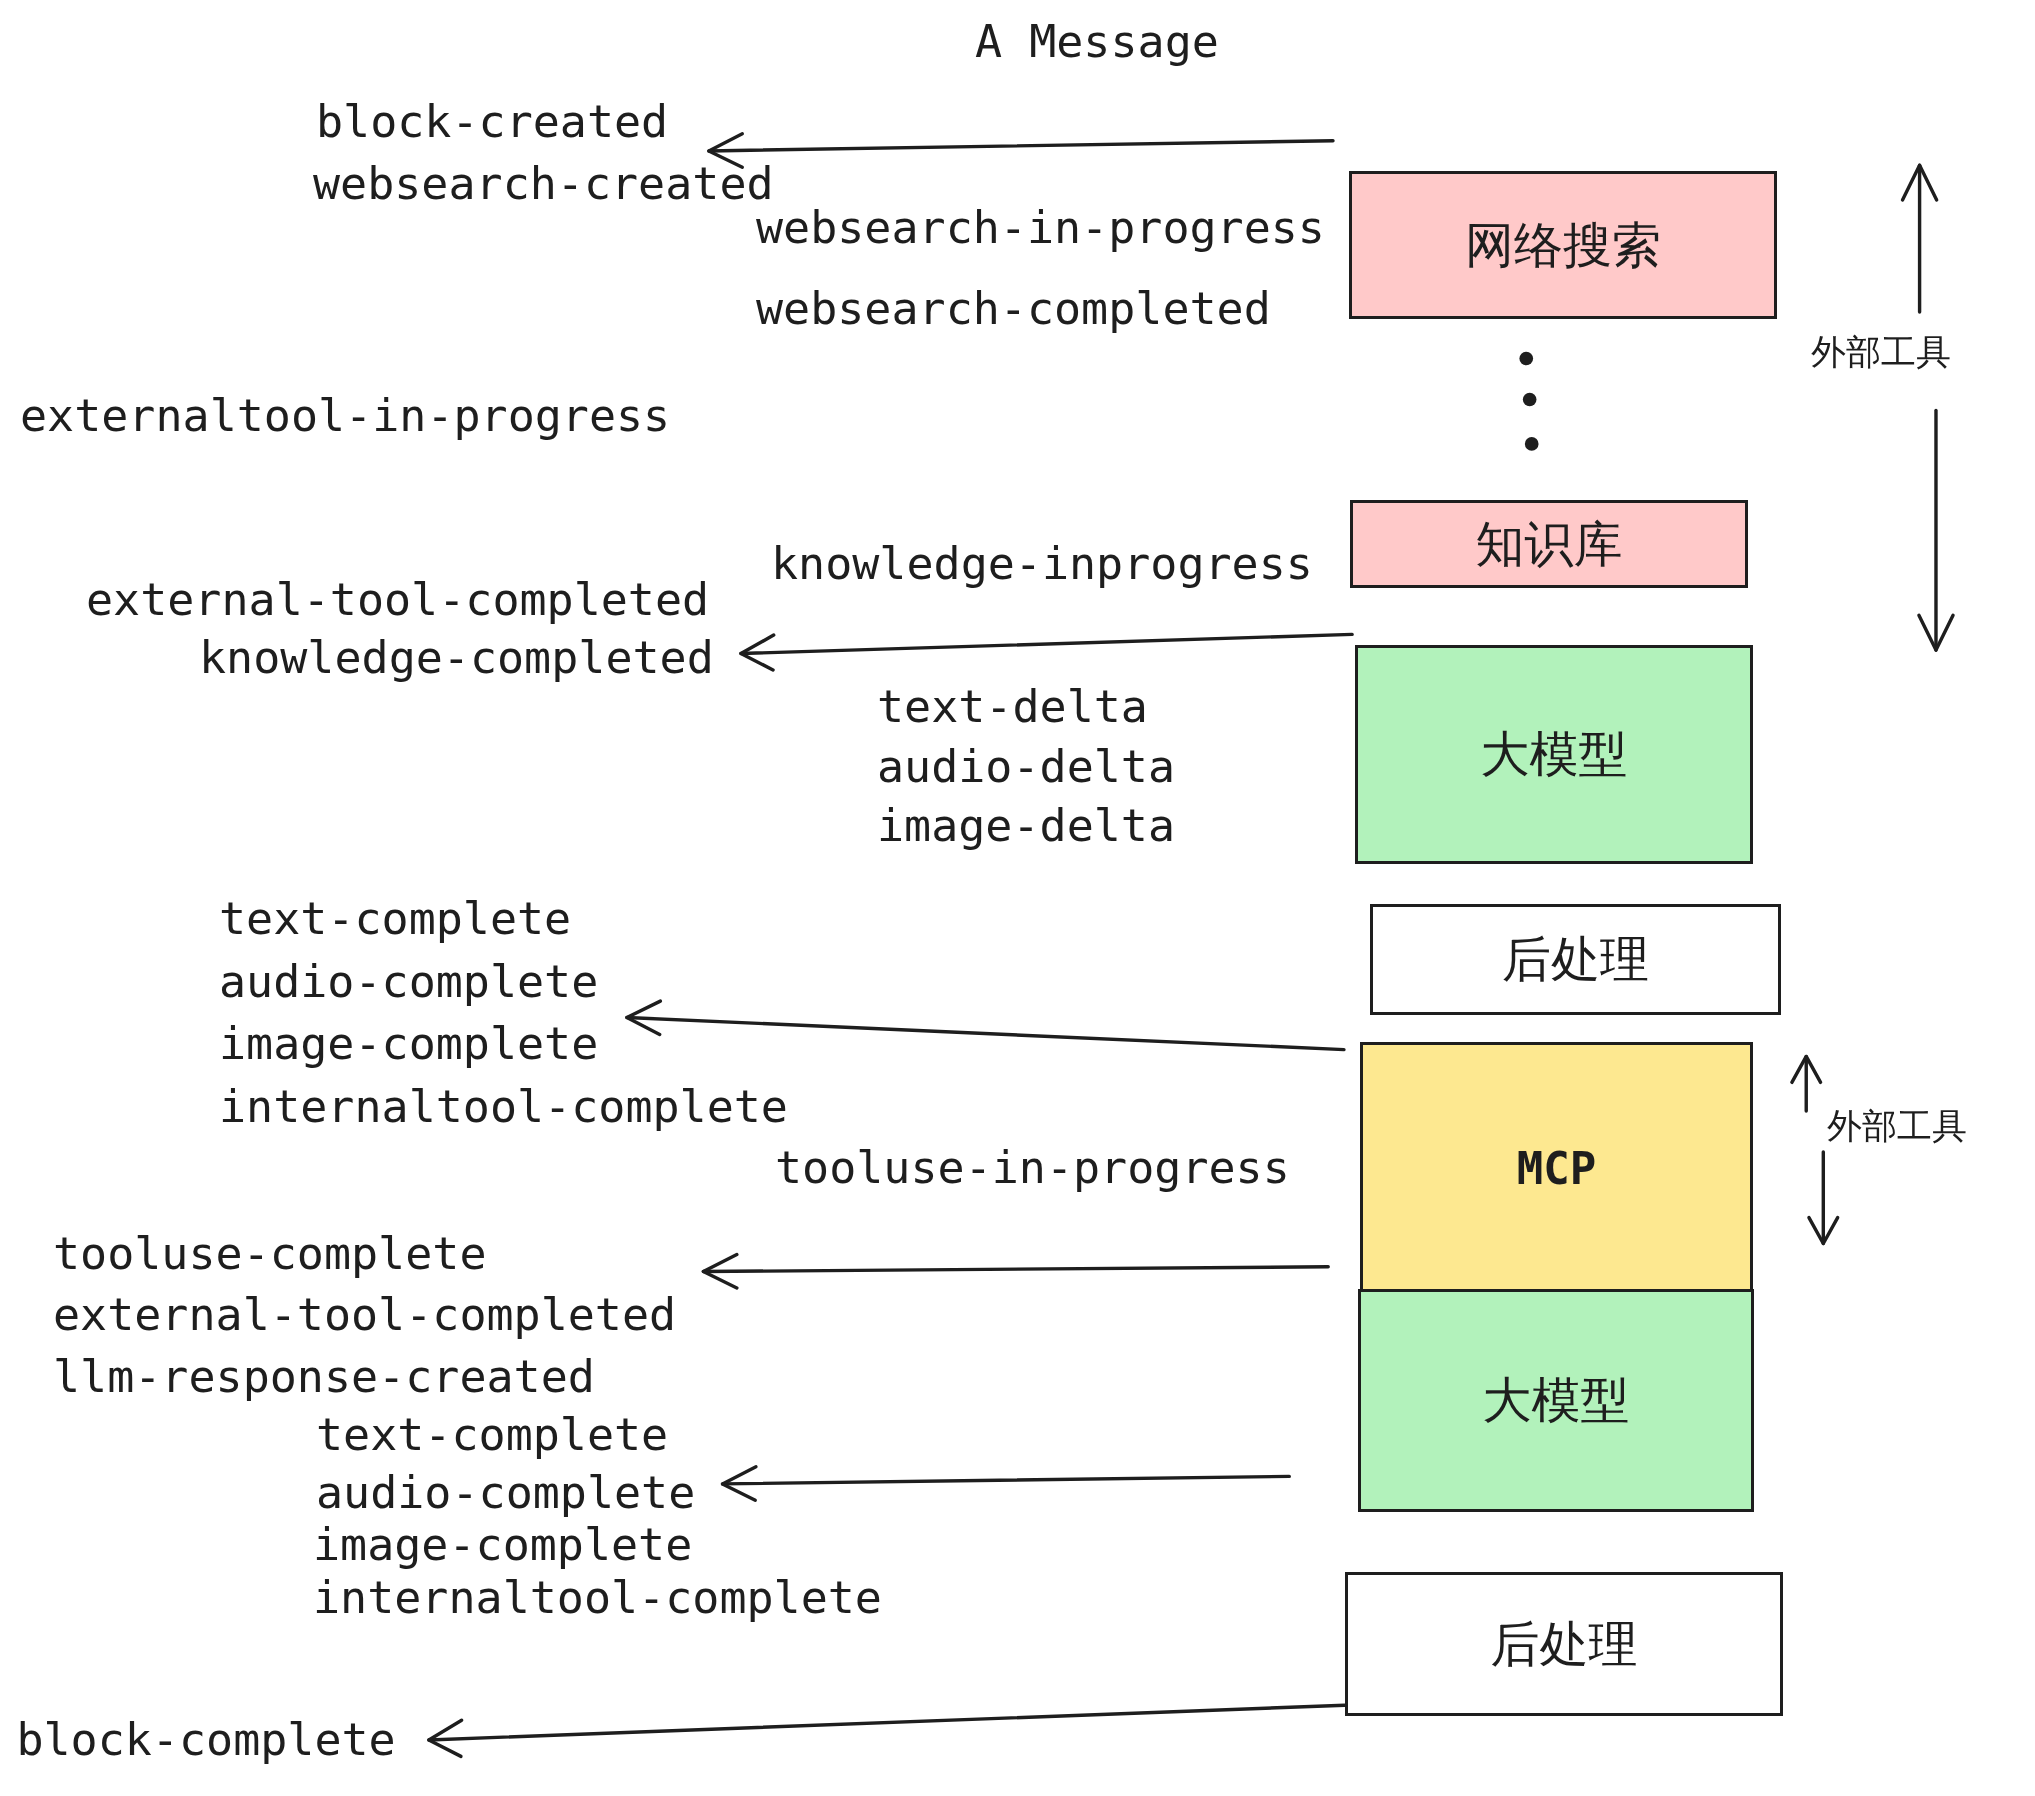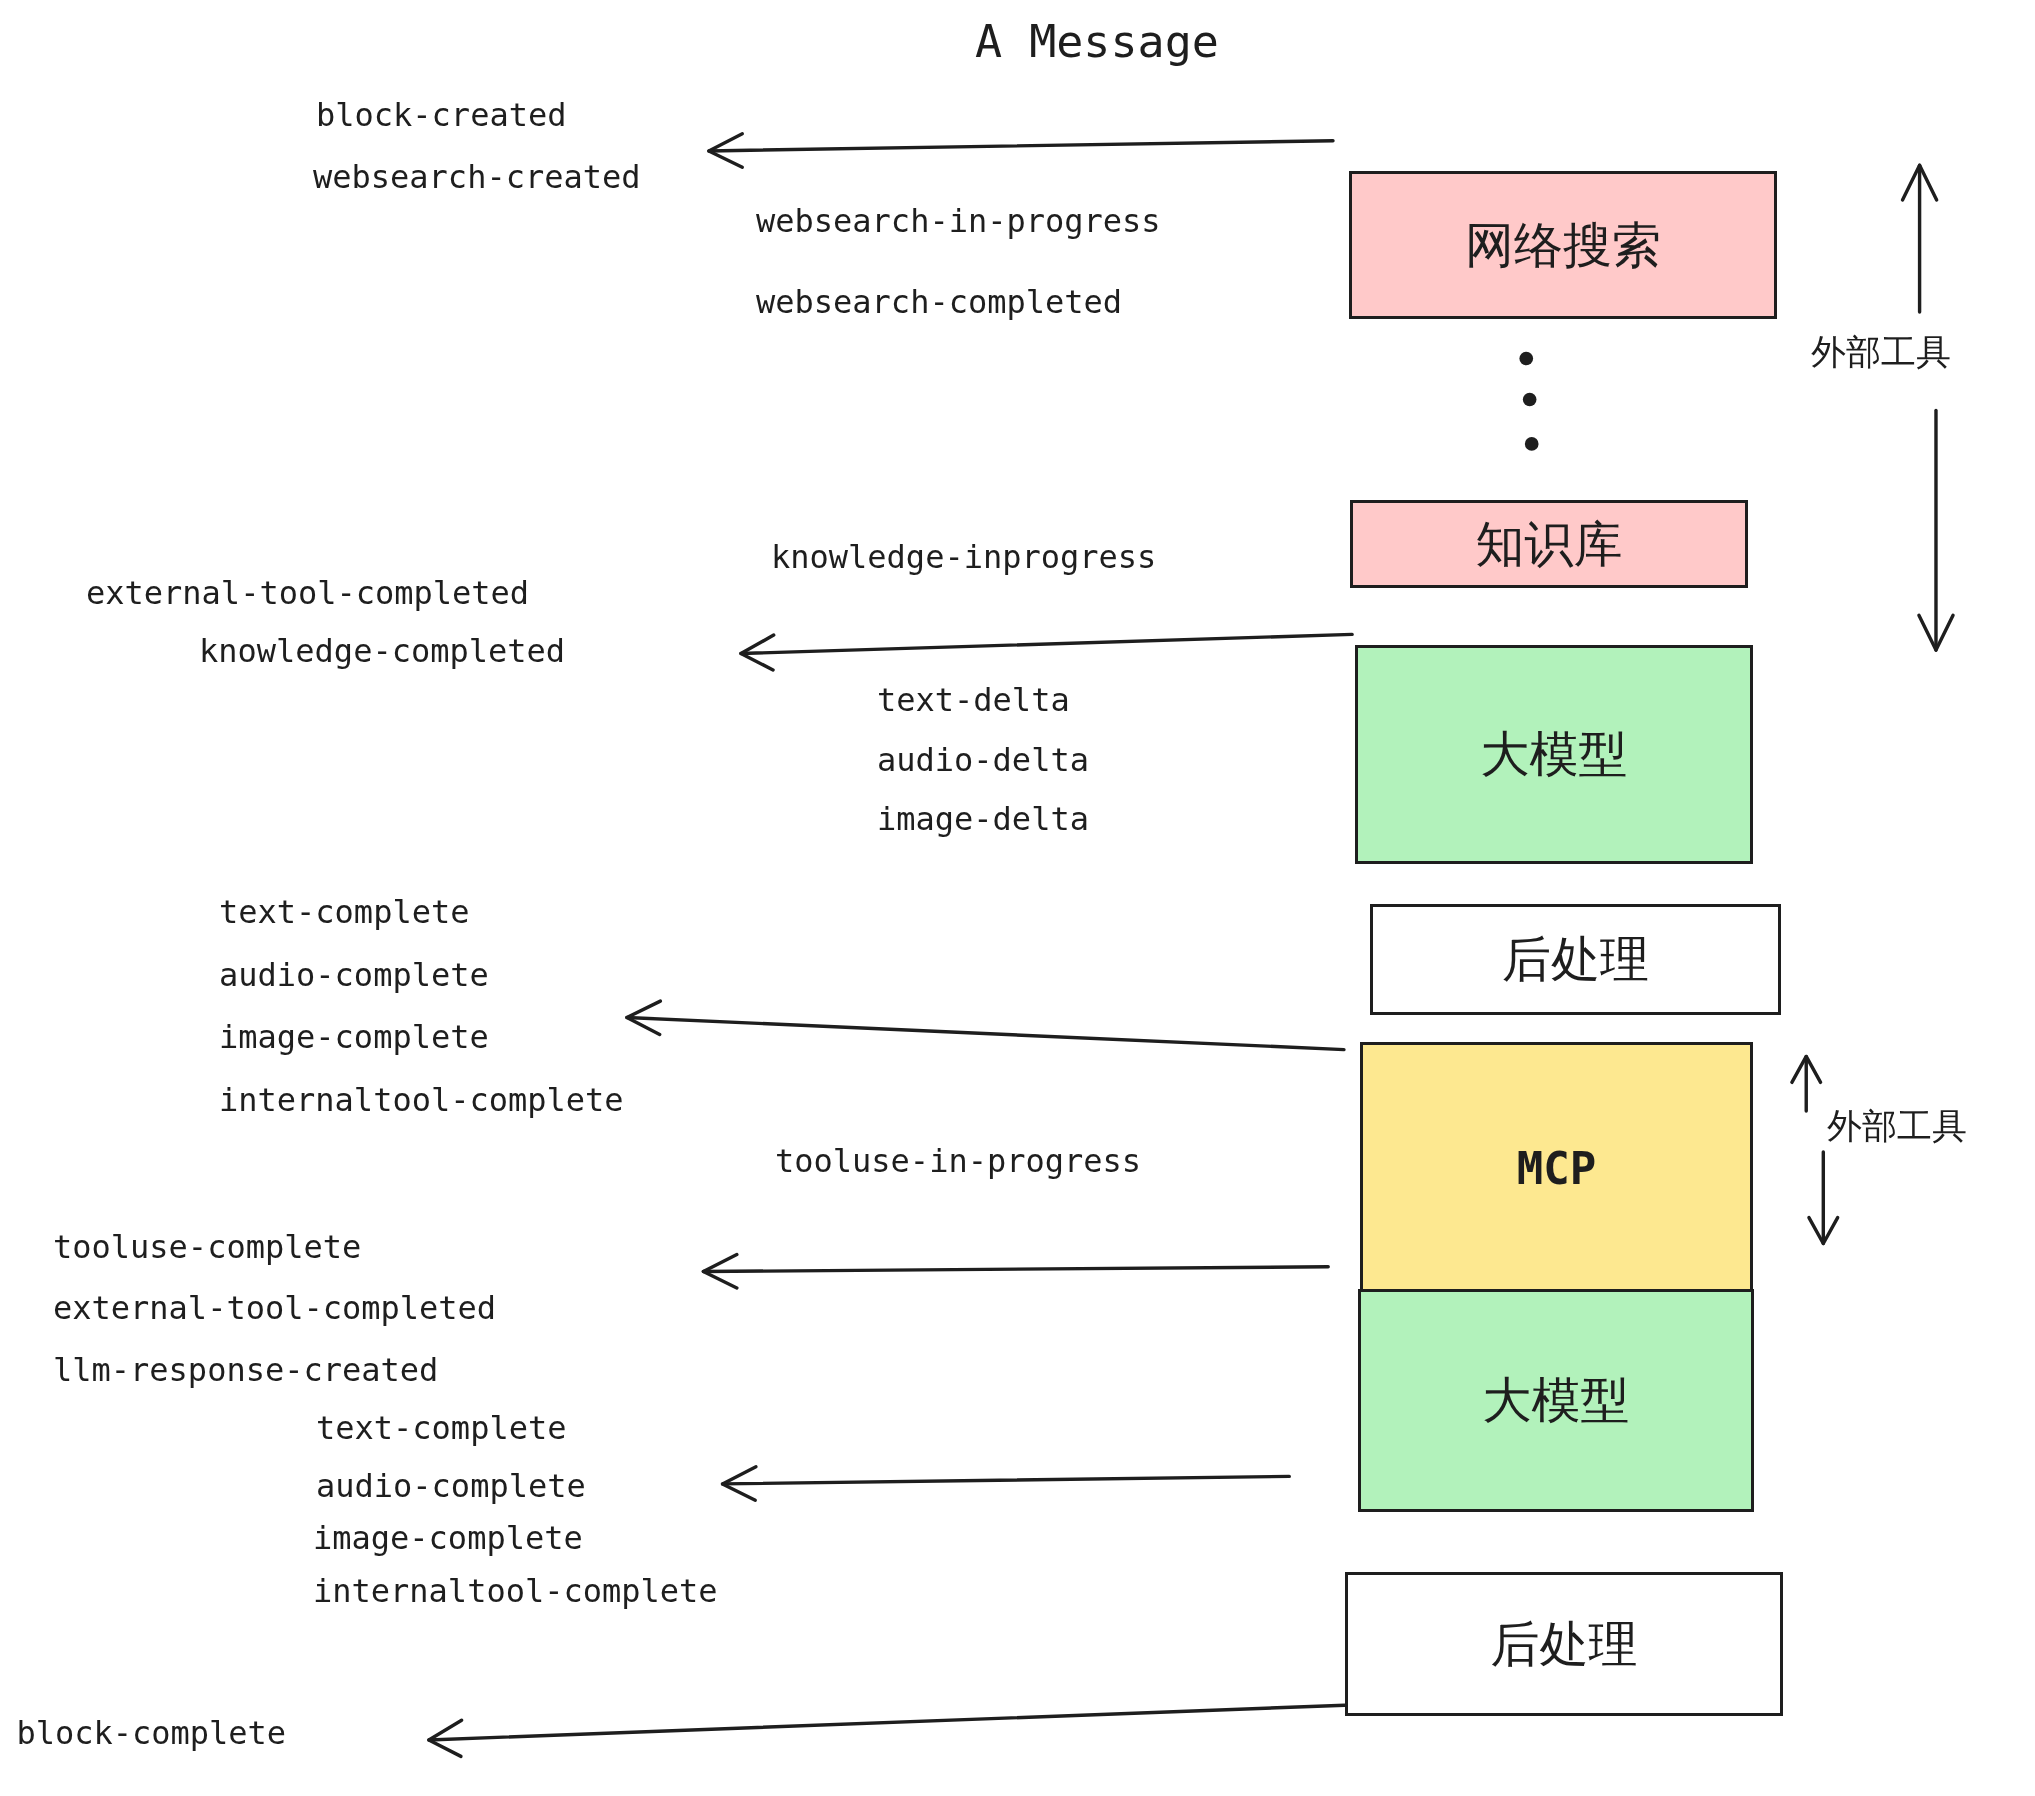--- a/index.html
+++ b/index.html
@@ -12,21 +12,21 @@
     font-family:"DejaVu Sans Mono",monospace;
   }
   
   .title{
     position:absolute;left:975px;top:19px;
     font-size:45px;line-height:1;white-space:nowrap;
   }
   
   .ev{
     position:absolute;
-    font-size:32px;line-height:1;white-space:nowrap;
+    font-size:45px;line-height:1;white-space:nowrap;
   }
   #ev-block-created{left:316px;top:99px}
   #ev-websearch-created{left:313px;top:161px}
   #ev-websearch-in-progress{left:756px;top:205px}
   #ev-websearch-completed{left:756px;top:286px}
   #ev-externaltool-in-progress{left:20px;top:393px}
   #ev-knowledge-inprogress{left:771px;top:541px}
   #ev-external-tool-completed{left:86px;top:577px}
   #ev-knowledge-completed{left:199px;top:635px}
   #ev-text-delta-1{left:877px;top:684px}
@@ -86,20 +86,21 @@
 <body>
 
 <div class="canvas">
 
   <div class="title">A Message</div>
 
   <div class="ev" id="ev-block-created">block-created</div>
   <div class="ev" id="ev-websearch-created">websearch-created</div>
   <div class="ev" id="ev-websearch-in-progress">websearch-in-progress</div>
   <div class="ev" id="ev-websearch-completed">websearch-completed</div>
+  <div class="ev" id="ev-externaltool-in-progress">externaltool-in-progress</div>
   <div class="ev" id="ev-knowledge-inprogress">knowledge-inprogress</div>
   <div class="ev" id="ev-external-tool-completed">external-tool-completed</div>
   <div class="ev" id="ev-knowledge-completed">knowledge-completed</div>
   <div class="ev" id="ev-text-delta-1">text-delta</div>
   <div class="ev" id="ev-audio-delta-1">audio-delta</div>
   <div class="ev" id="ev-image-delta-1">image-delta</div>
   <div class="ev" id="ev-text-complete-1">text-complete</div>
   <div class="ev" id="ev-audio-complete-1">audio-complete</div>
   <div class="ev" id="ev-image-complete-1">image-complete</div>
   <div class="ev" id="ev-internaltool-complete-1">internaltool-complete</div>

